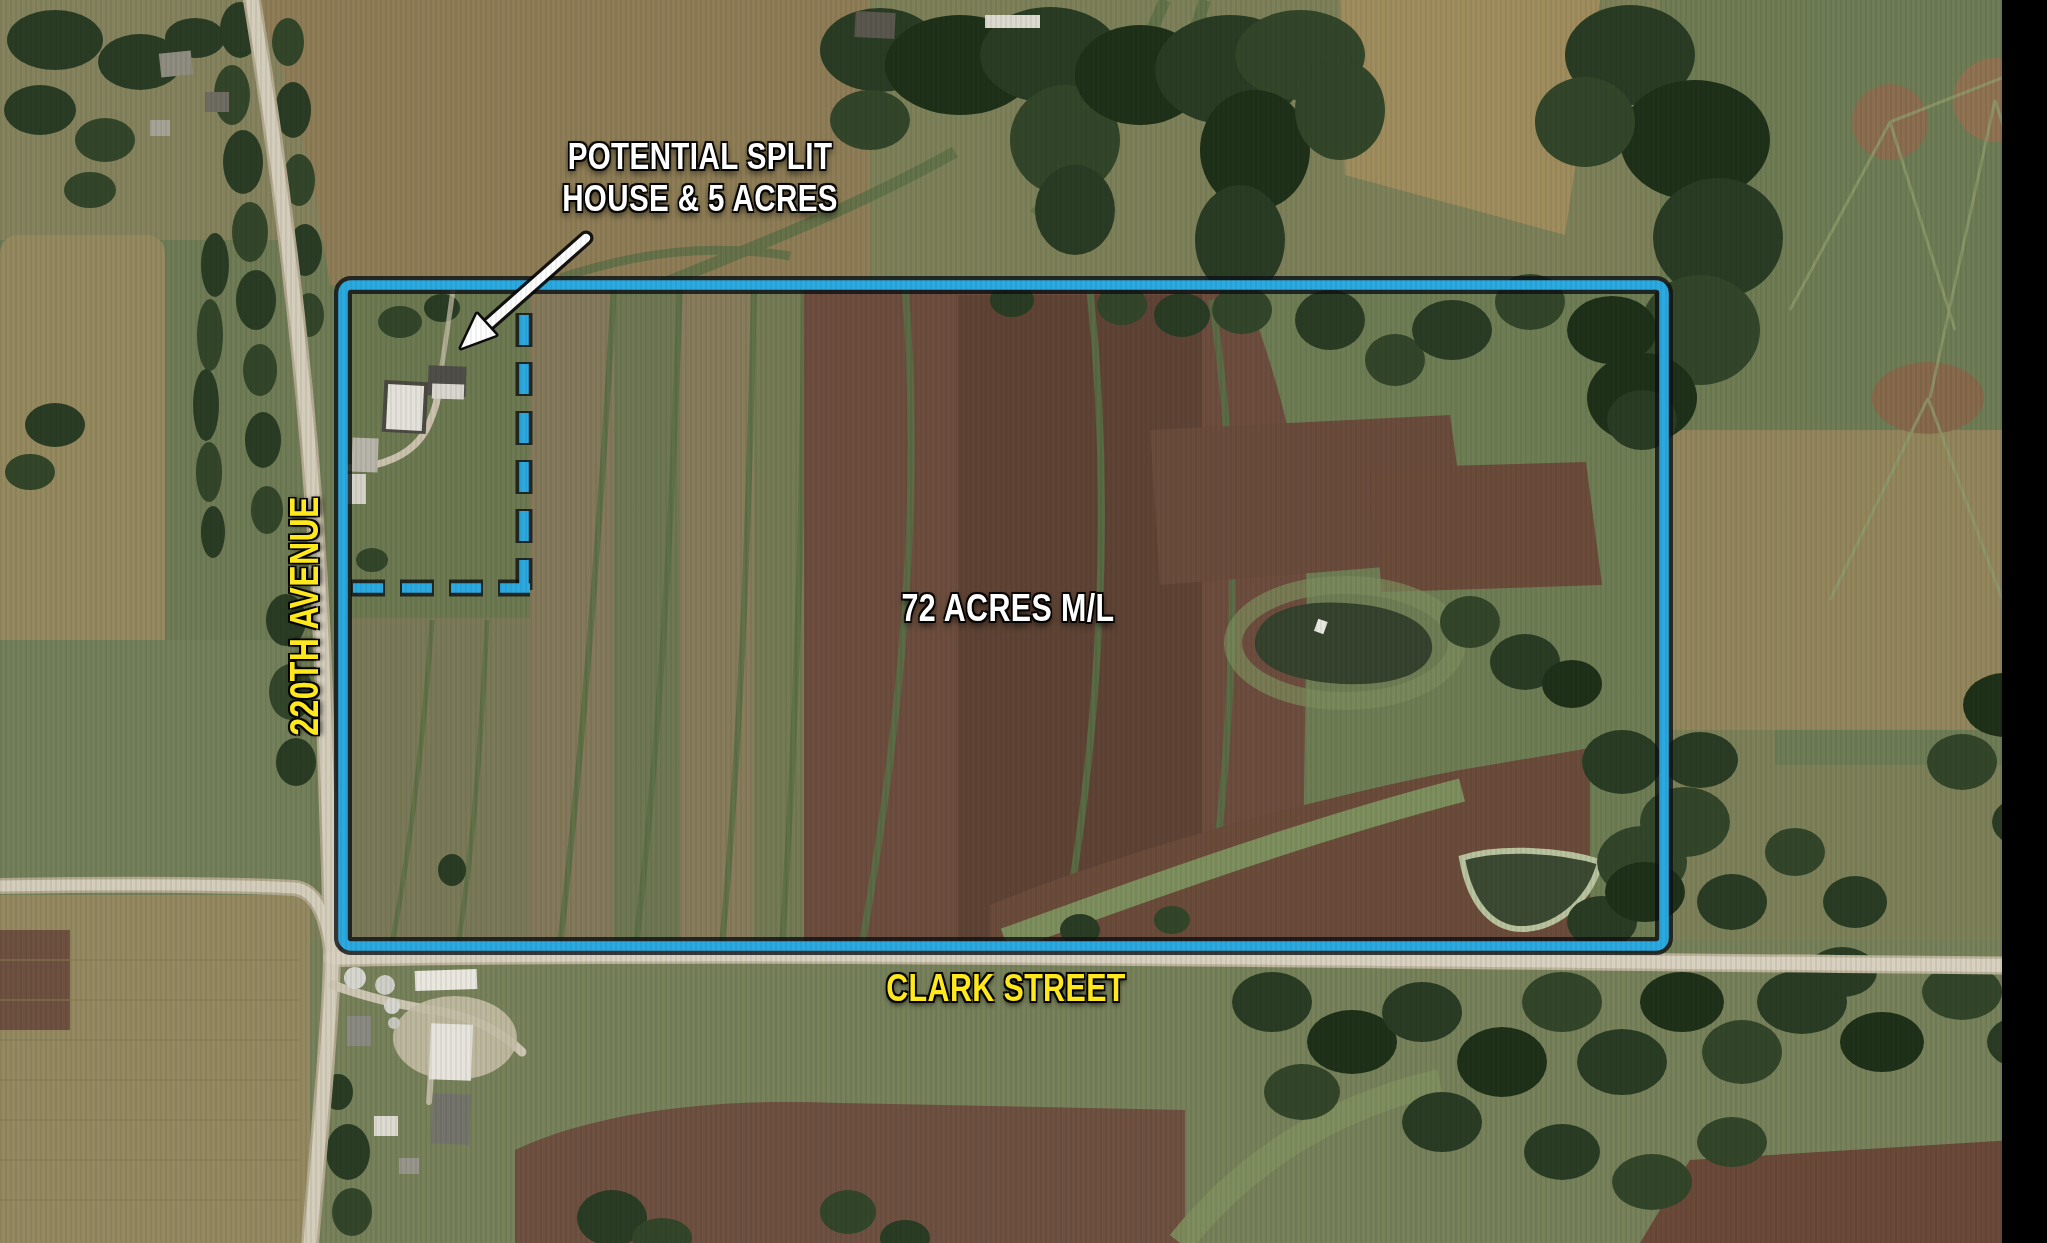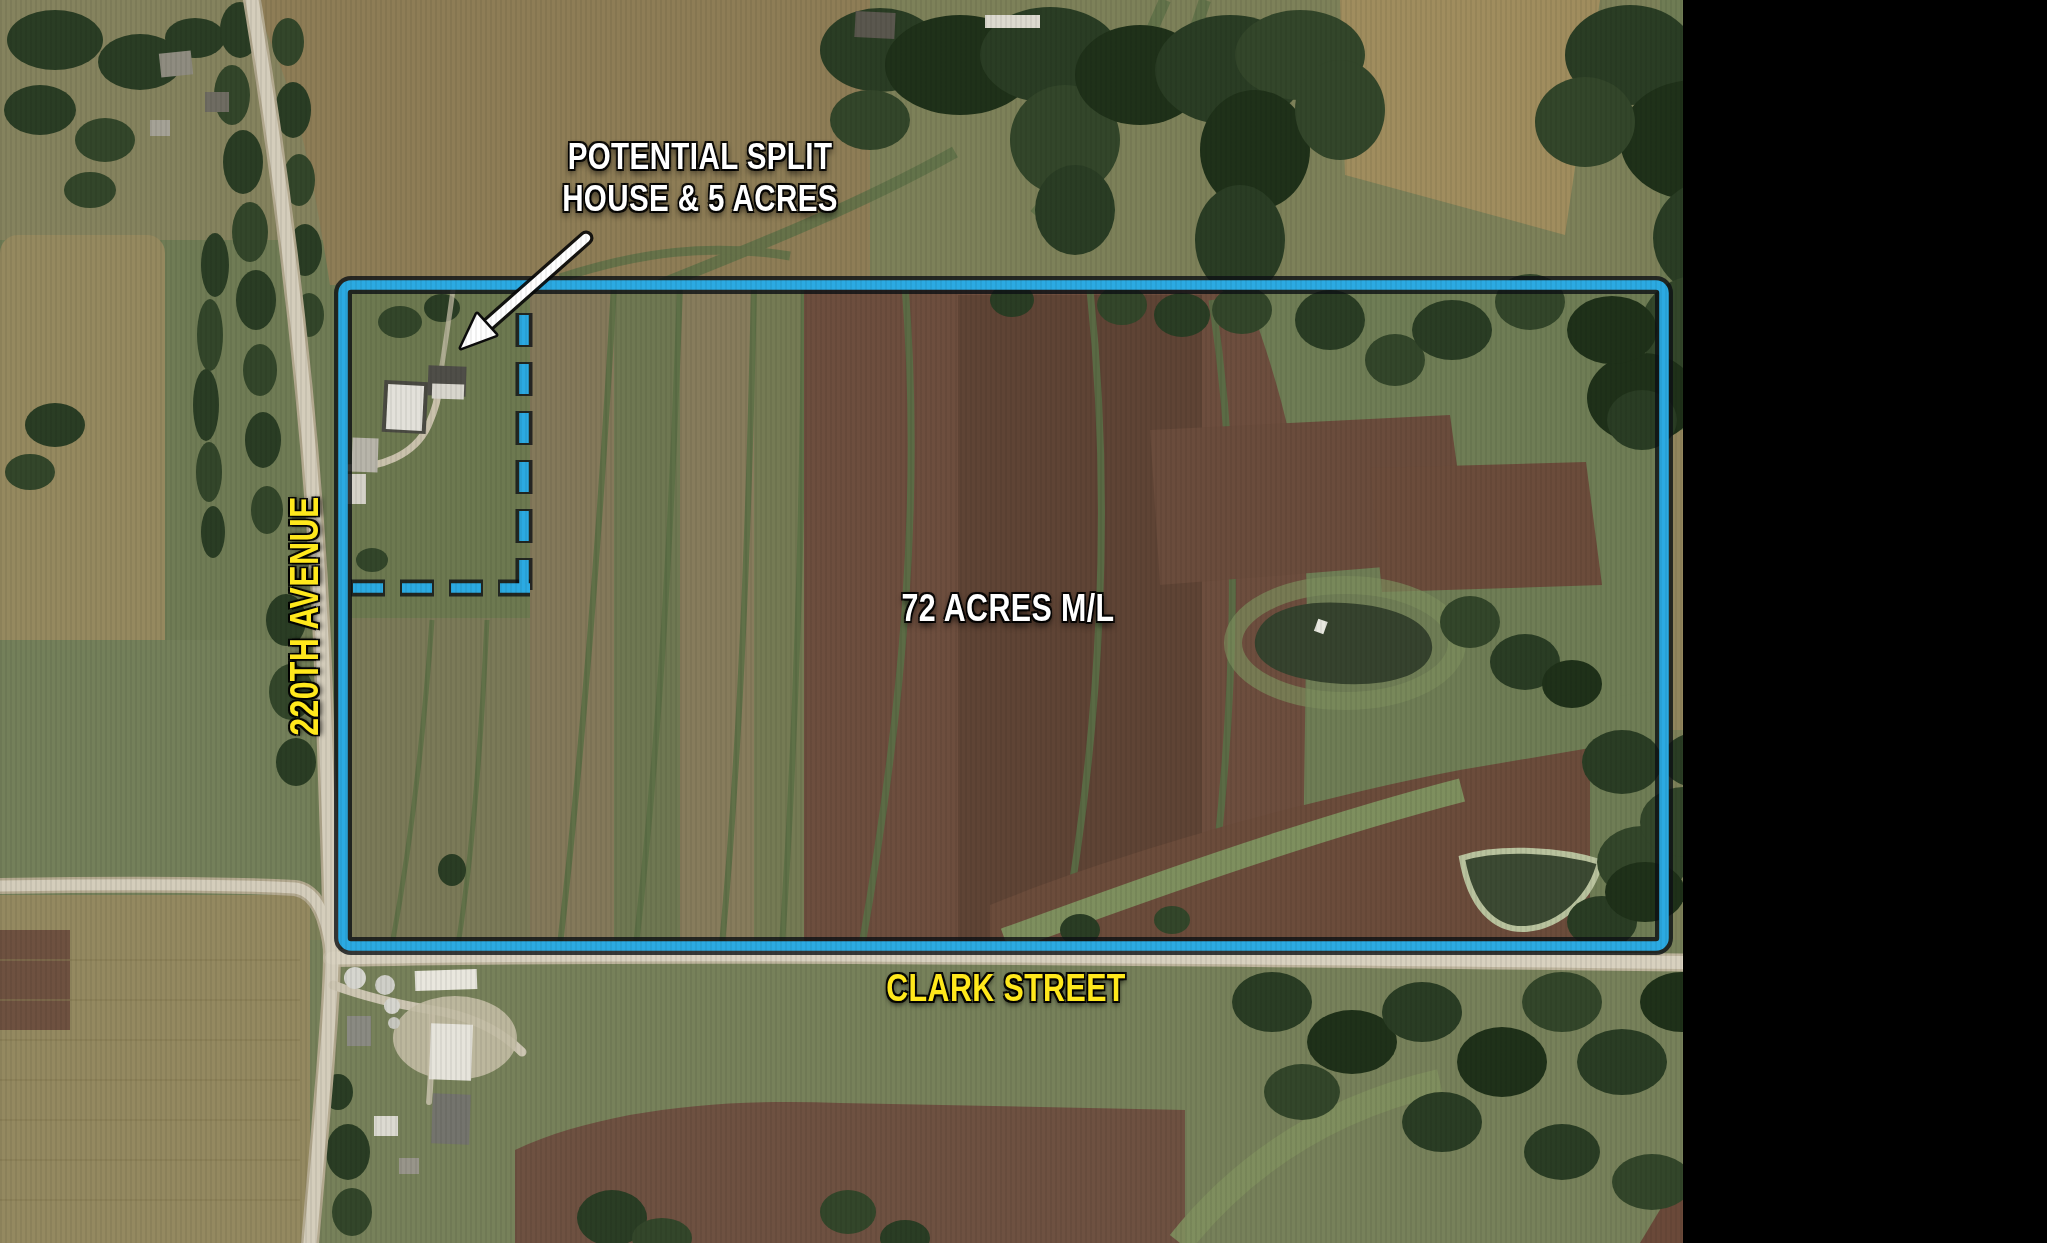--- a/index.html
+++ b/index.html
@@ -1,17 +1,17 @@
 <!DOCTYPE html>
 <html><head>
 <meta charset="utf-8">
 <style>
   html,body{margin:0;padding:0;background:#000;}
-  .stage{position:relative;width:1668px;height:1243px;overflow:hidden;
-         font-family:"Liberation Sans","DejaVu Sans",sans-serif;padding-left:15px;}
+  .stage{position:relative;width:2002px;height:1243px;overflow:hidden;
+         font-family:"Liberation Sans","DejaVu Sans",sans-serif;}
   .stage svg{position:absolute;left:0;top:0;display:block;}
   .label{position:absolute;font-weight:700;white-space:nowrap;letter-spacing:.5px;line-height:1.05;}
   .label.white{color:#fff;
     text-shadow:0 0 4px rgba(0,0,0,.95),2px 2px 0 rgba(0,0,0,.85),-2px -2px 0 rgba(0,0,0,.85),
                 2px -2px 0 rgba(0,0,0,.85),-2px 2px 0 rgba(0,0,0,.85),0 5px 7px rgba(0,0,0,.65);}
   .label.yellow{color:#FFE81C;
     text-shadow:0 0 4px rgba(0,0,0,.95),2px 2px 0 rgba(0,0,0,.9),-2px -2px 0 rgba(0,0,0,.9),
                 2px -2px 0 rgba(0,0,0,.9),-2px 2px 0 rgba(0,0,0,.9),0 4px 6px rgba(0,0,0,.6);}
   .callout{left:700px;top:136px;font-size:36px;text-align:center;transform:translateX(-50%) scaleX(.82);}
   .callout div{line-height:42px;}

